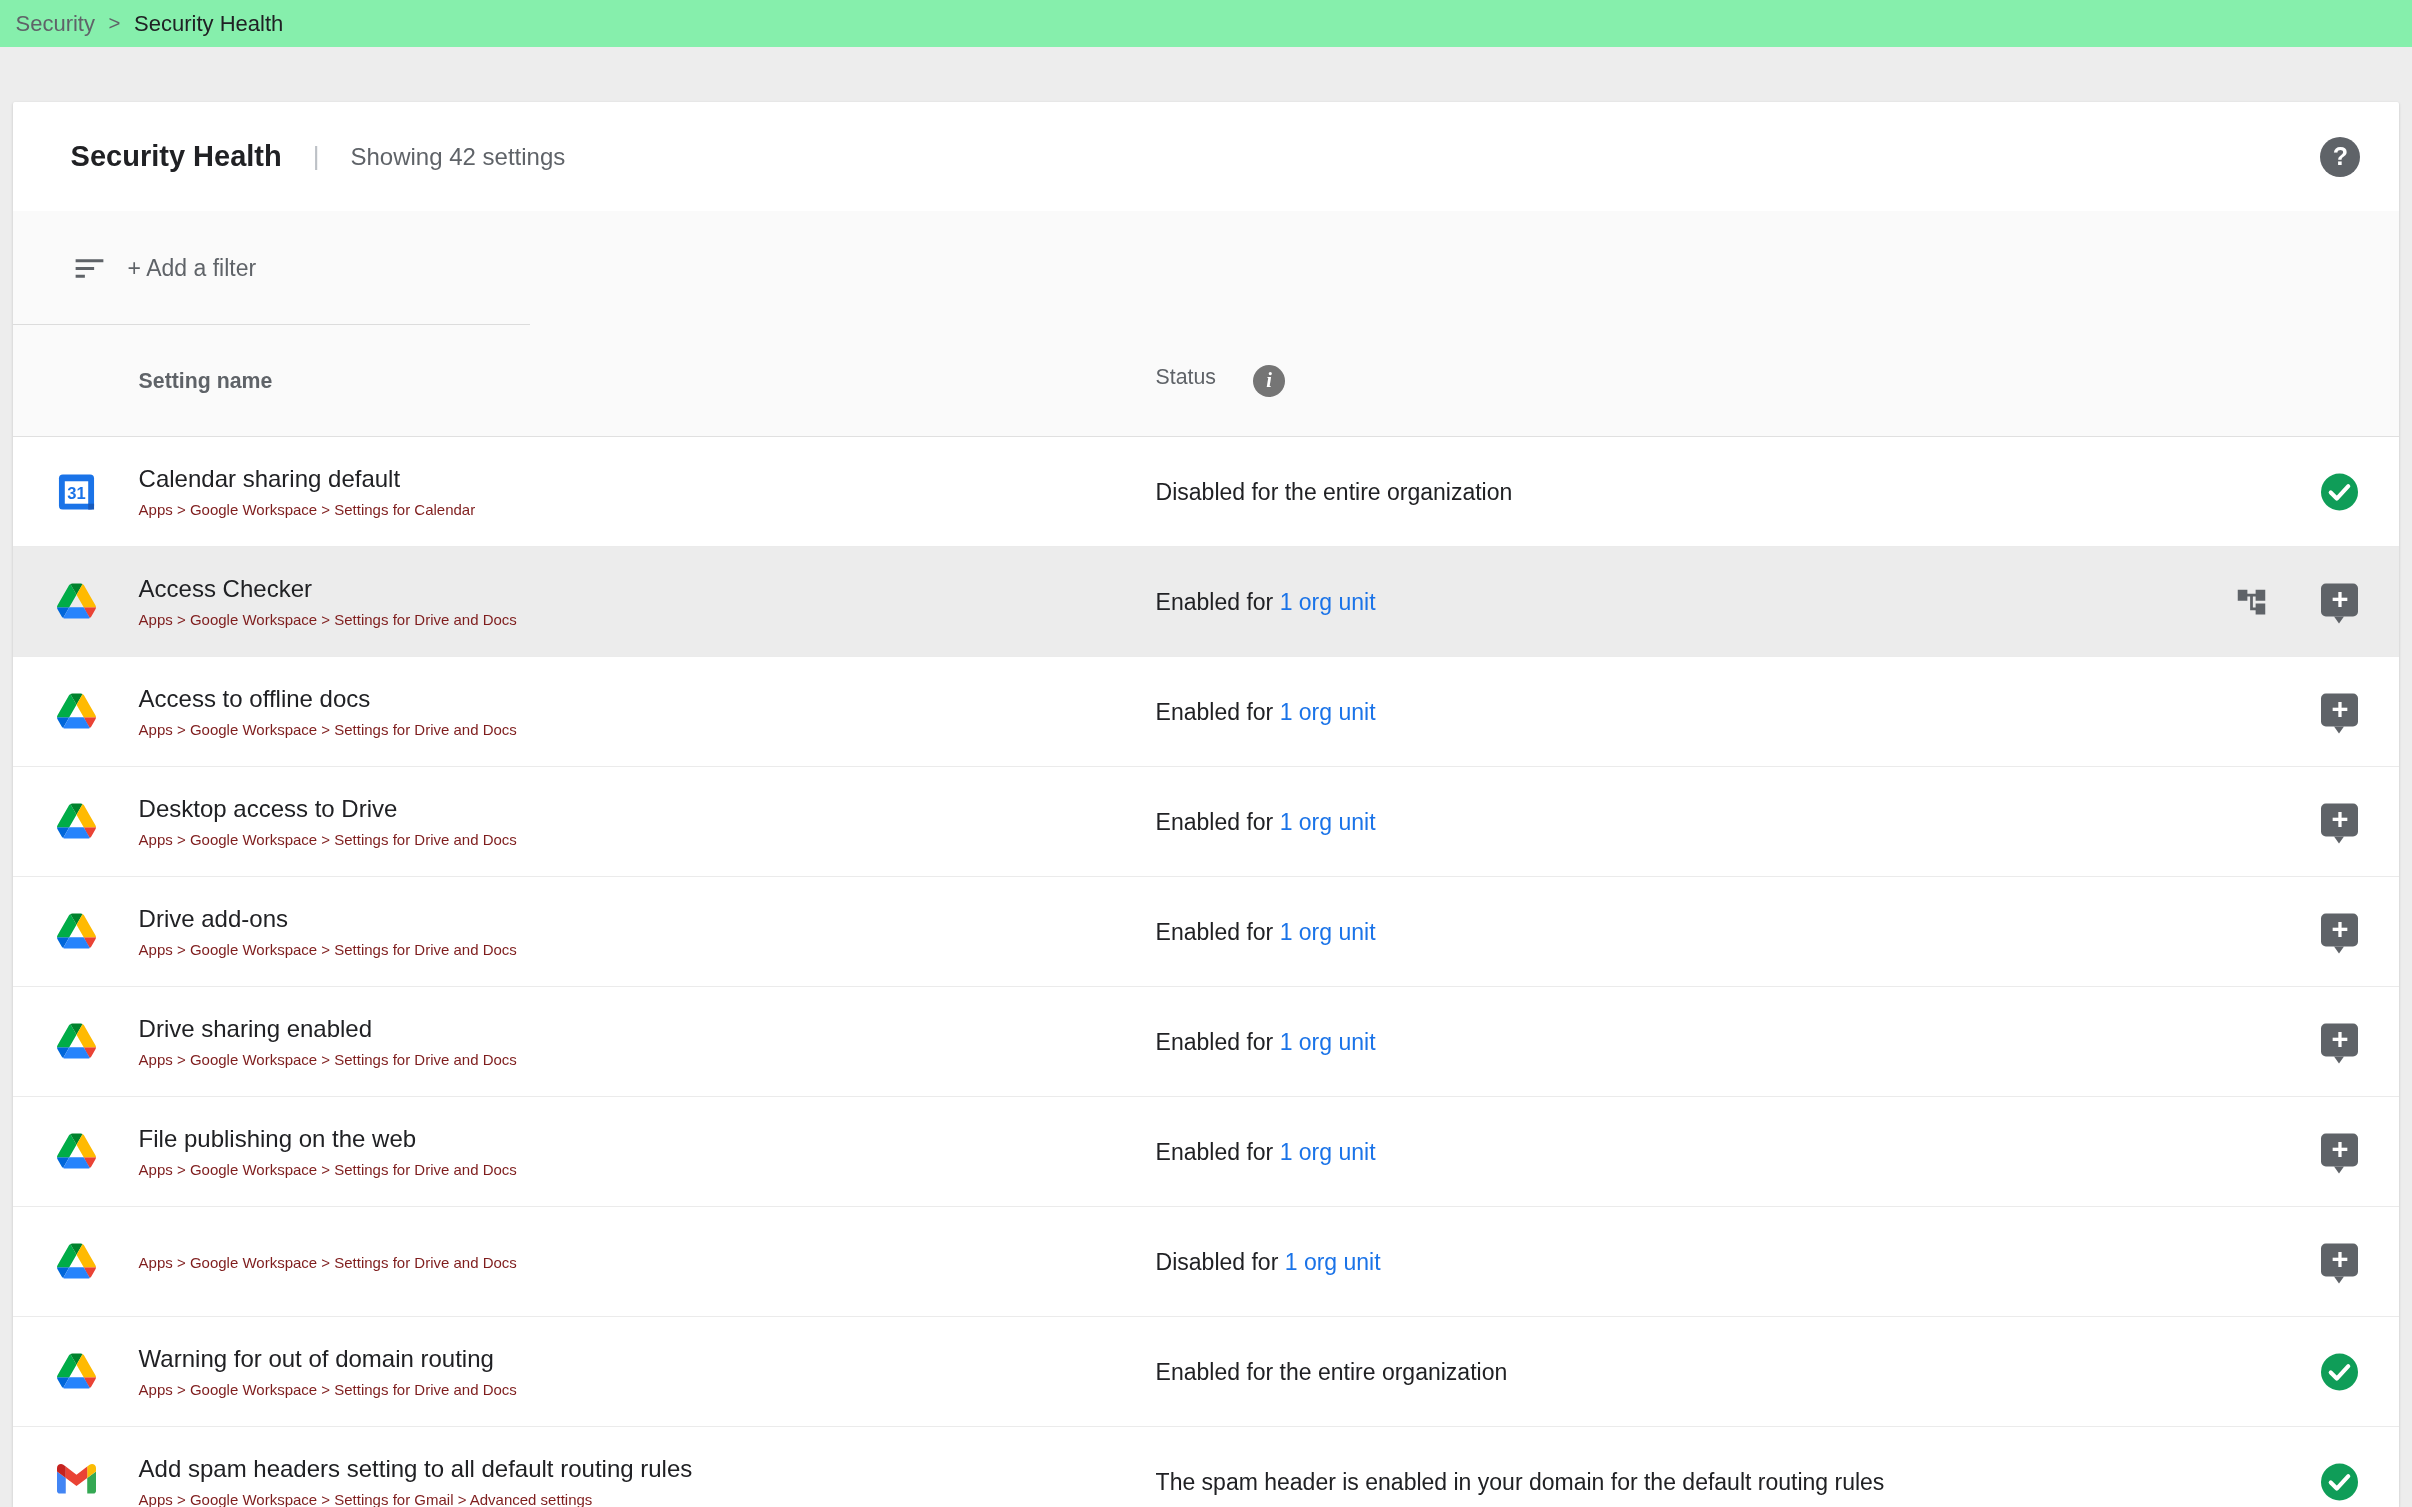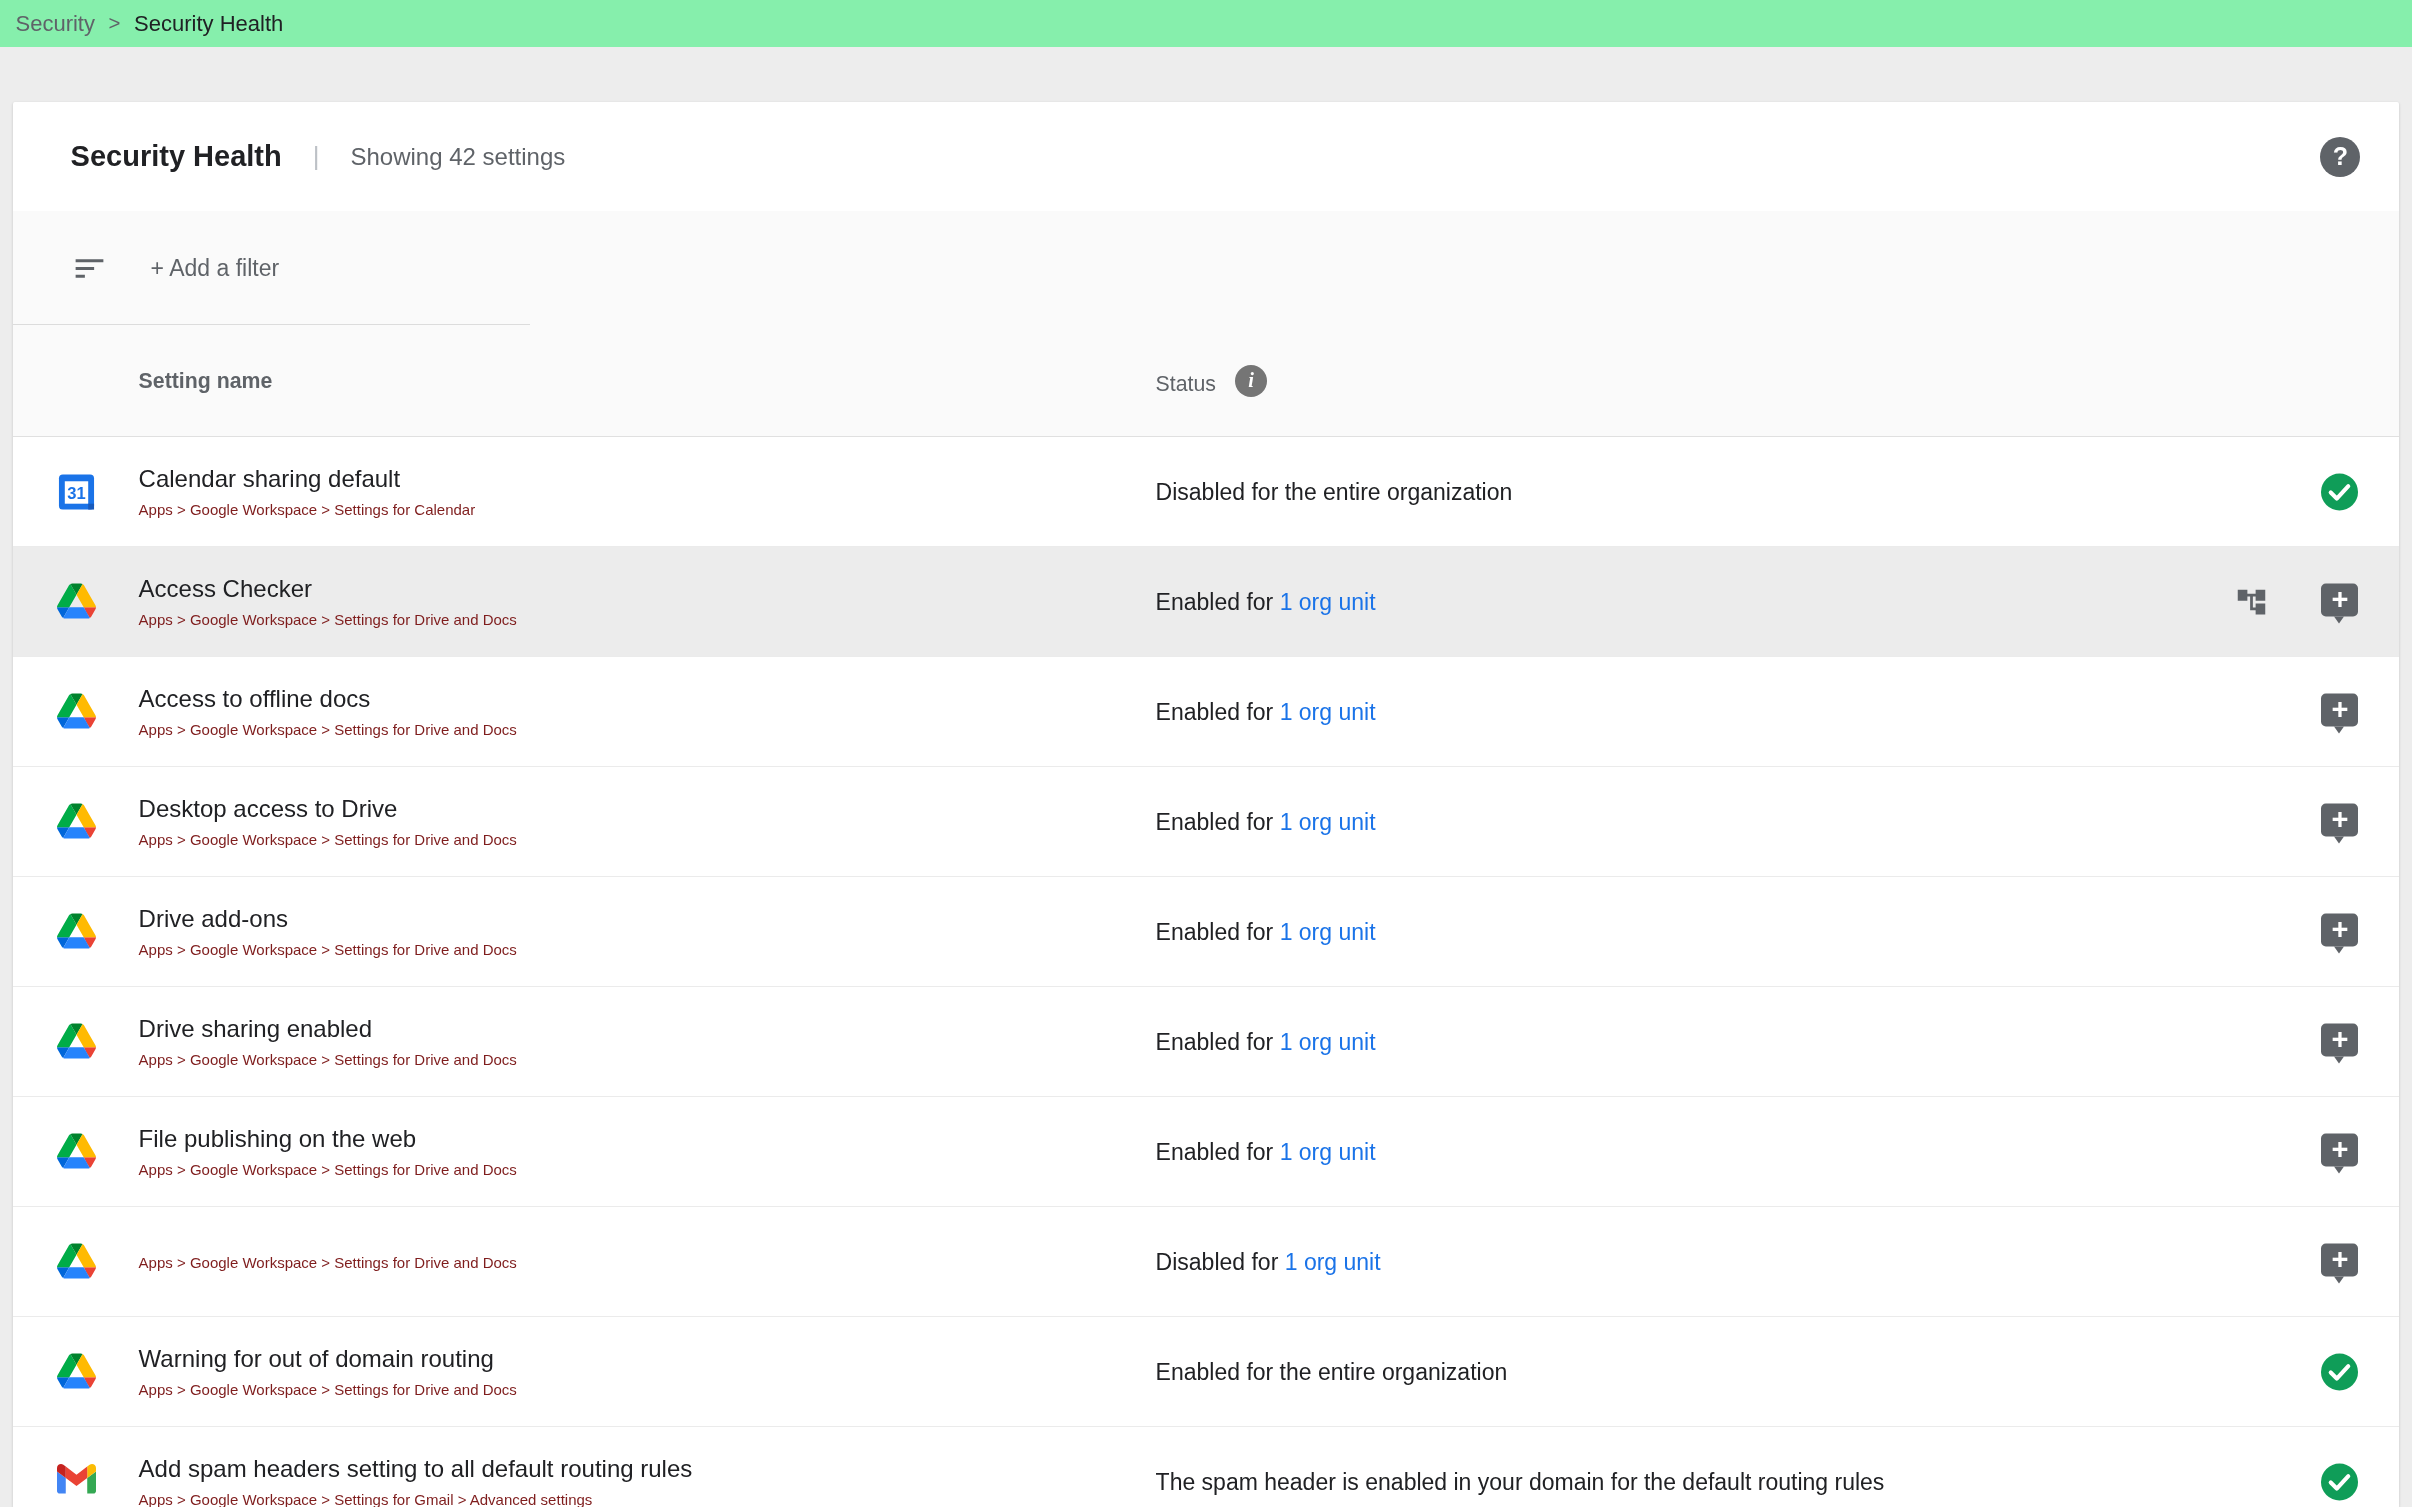--- a/index.html
+++ b/index.html
@@ -28,28 +28,28 @@
   .card-header{height:109px;display:flex;align-items:center;padding:0 39px 0 58px}
   .card-title{font-size:29px;font-weight:bold;color:#202124}
   .title-divider{color:#bdc1c6;font-size:26px;margin:0 31px;font-weight:300}
   .card-subtitle{font-size:24px;color:#5f6368}
   .help-btn{margin-left:auto;width:40px;height:40px;border-radius:50%;background:#5f6368;color:#fff;
             display:flex;align-items:center;justify-content:center;font-size:25px;font-weight:bold;cursor:pointer;flex:none}
 
   .subheader{background:#fafafa}
   .filter-row{height:114px;display:flex;align-items:center;padding-left:58px;position:relative}
   .filter-icon{width:37px;height:37px;flex:none}
-  .add-filter{margin-left:43px;font-size:23px;color:#5f6368;cursor:pointer}
+  .add-filter{margin-left:20px;font-size:23px;color:#5f6368;cursor:pointer}
   .filter-divider{position:absolute;bottom:0;left:0;width:517px;border-bottom:1px solid #dcdcdc}
 
   .col-header{height:111px;position:relative;border-bottom:1px solid #e0e0e0}
   .col-setting{position:absolute;left:126px;top:50%;transform:translateY(-50%);
                font-size:21.3px;color:#5f6368;font-weight:700}
   .col-status{position:absolute;left:1143px;top:50%;transform:translateY(-50%);
-              display:flex;align-items:flex-end;gap:19px;font-size:21.3px;color:#5f6368;font-weight:500}
+              display:flex;align-items:flex-start;gap:37px;font-size:21.3px;color:#5f6368;font-weight:500}
   .info-btn{width:32px;height:32px;border-radius:50%;background:#757575;color:#fff;flex:none;
             display:flex;align-items:center;justify-content:center;
             font-size:20.4px;font-weight:bold;font-style:italic;
             font-family:"Liberation Serif", serif;cursor:pointer}
 
   
   .row{height:109px;position:relative;border-bottom:1px solid #ebebeb;background:#fff;cursor:pointer}
   .row.selected{background:var(--selected-row-bg)}
   .row-icon{position:absolute;left:44px;top:50%;transform:translateY(-50%);
             width:39px;height:39px;display:flex;align-items:flex-start;justify-content:center}

